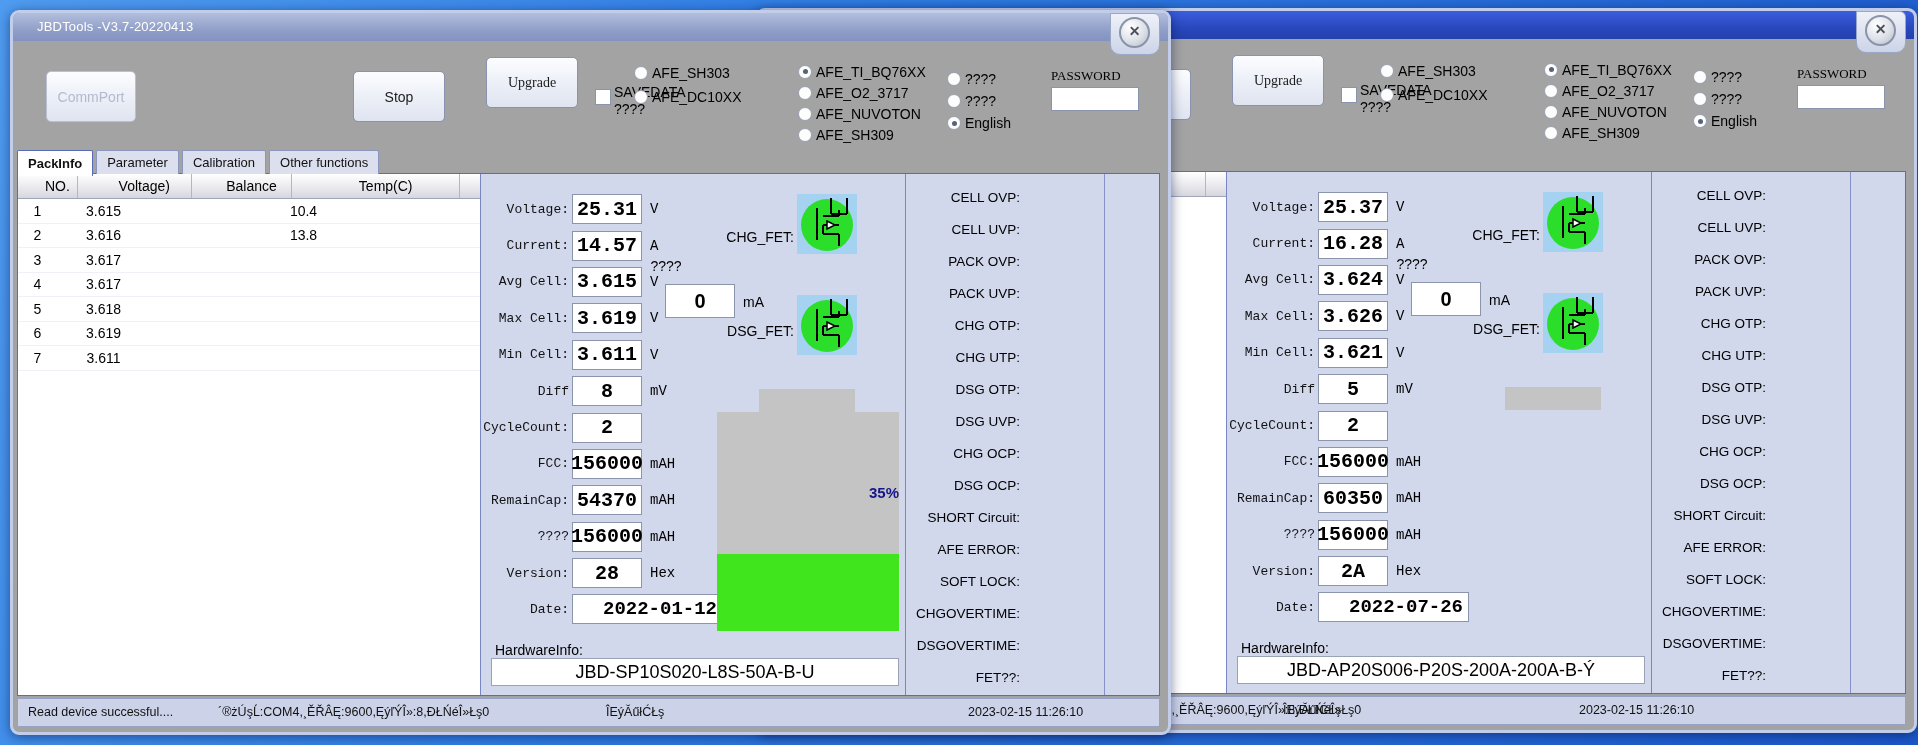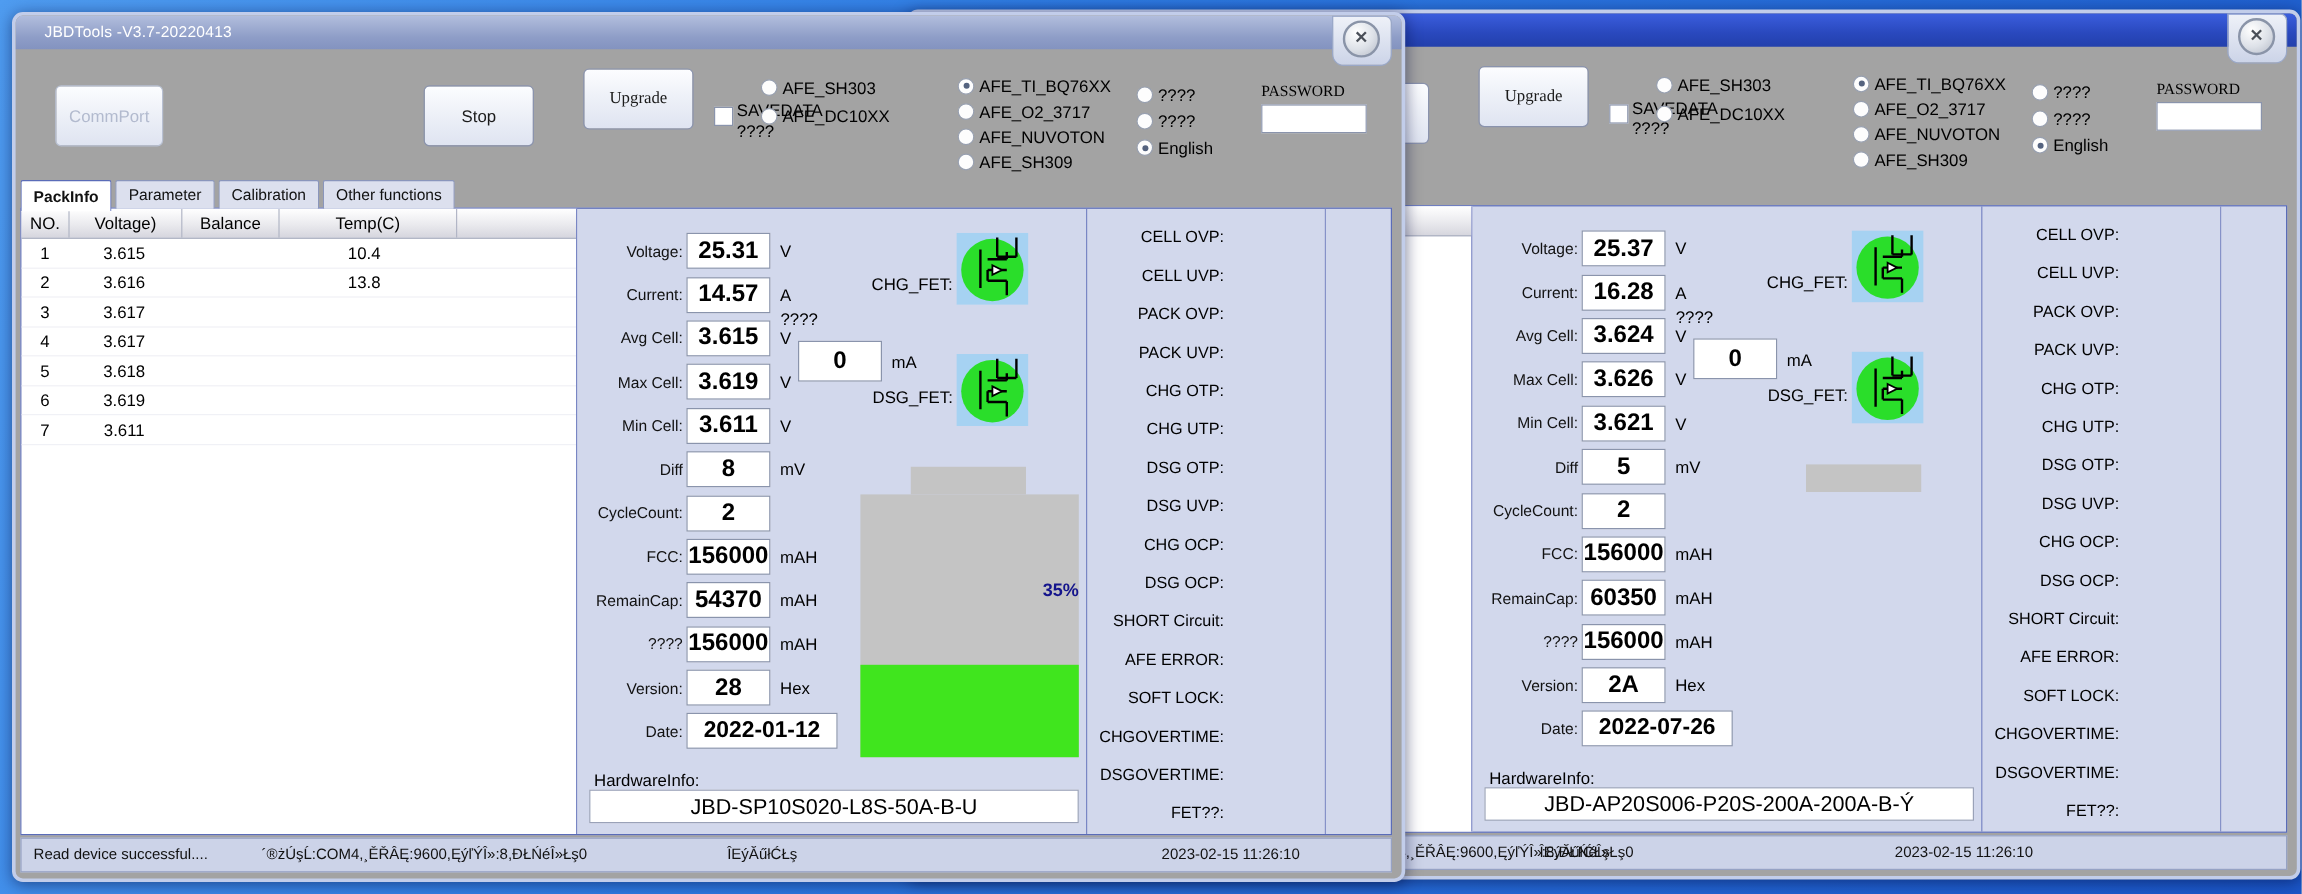--- a/index.html
+++ b/index.html
@@ -51,32 +51,32 @@
   .tabstrip{position:absolute;left:4px;top:137px;height:24px;display:flex;gap:3px;z-index:3;}
   .tab{padding:0 10px;display:flex;align-items:center;font-size:13px;background:#dce0ee;
     border:1px solid #8a96bc;border-bottom:none;border-radius:2px 2px 0 0;color:#111;}
   .tab.active{background:#fff;font-weight:bold;height:25px;margin-bottom:-2px;border-color:#5a6cb8;}
   
   .content{position:absolute;left:4px;top:160px;width:1141px;height:521px;
     border:1px solid #5a6cb8;display:flex;background:#d2d8ec;}
   .table-panel{width:462px;background:#fff;border-right:1px solid #7986c4;display:flex;flex-direction:column;}
   .tbl-header{display:flex;height:24px;background:linear-gradient(#ffffff,#eaeaee 55%,#d6d6de);
     border-bottom:1px solid #a0a6b8;flex:none;}
-  .hcell{display:flex;align-items:center;justify-content:center;font-size:14px;border-right:1px solid #b2b6c6;}
+  .hcell{display:flex;align-items:center;justify-content:center;font-size:14px;border-right:1px solid #b2b6c6;padding-left:20px;}
   .col-no{width:39px;}.col-v{width:93px;}.col-b{width:80px;}.col-t{width:147px;}.col-x{flex:1;border-right:none;}
   .tbl-row{display:flex;height:23.5px;flex:none;font-size:14px;border-bottom:1px solid #f0f1f6;}
   .tbl-row .cell{display:flex;align-items:center;justify-content:center;}
   
   .mid-panel{width:424px;position:relative;border-right:1px solid #7986c4;}
   .fields{position:absolute;left:0;top:17px;right:0;}
-  .field-row{height:36.4px;display:flex;align-items:center;}
+  .field-row{height:36.4px;display:flex;align-items:center;font-family:Liberation Mono, monospace;}
   .f-label{width:88px;text-align:right;font-size:13px;color:#111;flex:none;}
   .f-input{width:68px;height:28px;margin-left:3px;background:#fff;border:1px solid #8a94ac;flex:none;
     display:flex;align-items:center;justify-content:center;font-size:20px;font-weight:600;}
-  .field-row.wide .f-input{width:124px;font-size:19px;}
+  .field-row.wide .f-input{width:124px;font-size:19px;padding-left:25px;}
   .f-unit{margin-left:8px;font-size:14px;}
   .ma-label{position:absolute;left:140px;top:84px;width:90px;text-align:center;font-size:14px;}
   .ma-input{position:absolute;left:184px;top:110px;width:68px;height:32px;background:#fff;border:1px solid #8a94ac;
     display:flex;align-items:center;justify-content:center;font-size:20px;font-weight:600;}
   .ma-unit{position:absolute;left:262px;top:120px;font-size:14px;}
   .fet-label{position:absolute;width:100px;text-align:right;font-size:14px;}
   .fet-chg-label{left:213px;top:55px;} .fet-dsg-label{left:213px;top:149px;}
   .fet-icon{position:absolute;left:316px;width:60px;height:60px;}
   .fet-chg-icon{top:20px;} .fet-dsg-icon{top:121px;}
   .batt-nub{position:absolute;left:278px;top:215px;width:96px;height:23px;background:#c4c4c4;}

